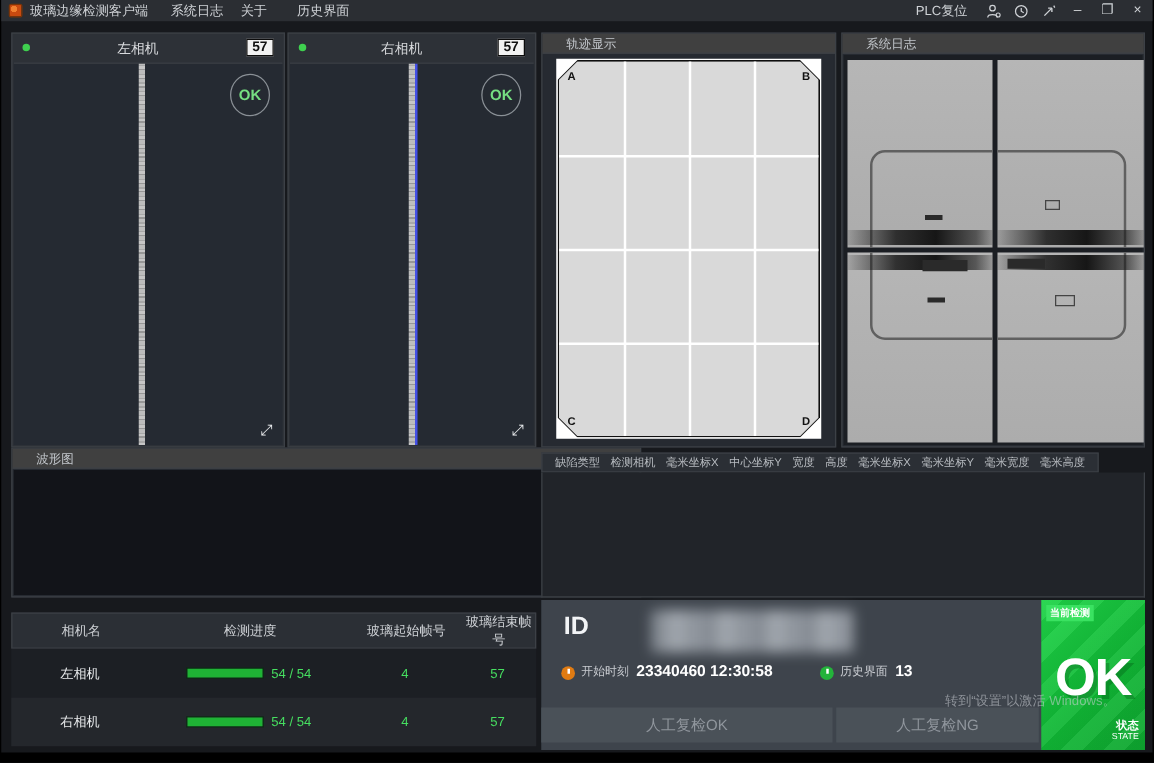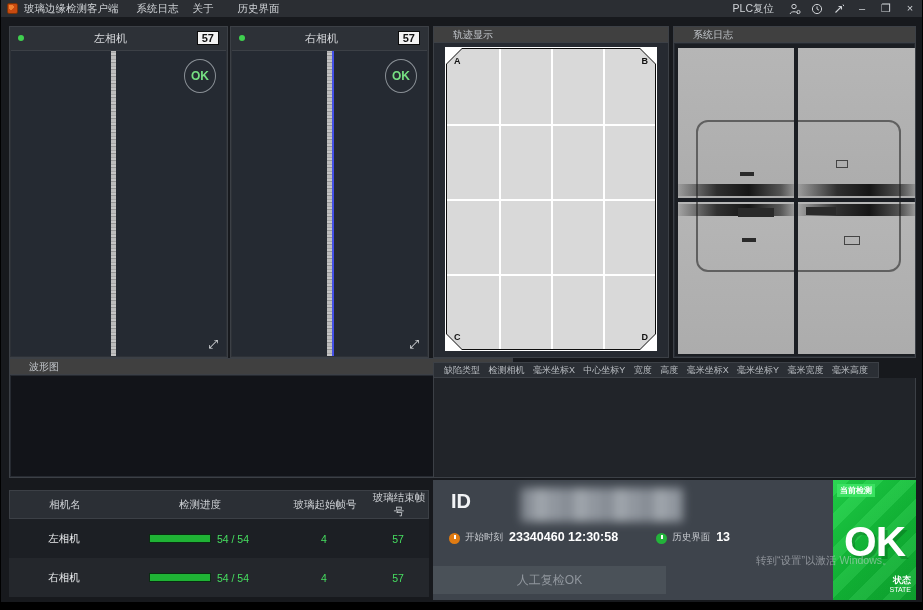--- a/index.html
+++ b/index.html
@@ -270,20 +270,21 @@
     <span class="id-blur"></span>
     <div class="time-row">
       <span class="clock orange"></span>
       <span>开始时刻</span>
       <span class="time-val">23340460 12:30:58</span>
       <span class="clock green" style="margin-left:38px;"></span>
       <span>历史界面</span>
       <span class="time-val">13</span>
     </div>
     <div class="review-btn" style="left:0; width:233px;">人工复检OK</div>
+    <div class="review-btn" style="left:236px; width:162px;">人工复检NG</div>
     <div class="badge">
       <span class="badge-top">当前检测</span>
       <div class="badge-main">OK</div>
       <div class="badge-stat">
         <div>状态</div>
         <div class="en">STATE</div>
       </div>
     </div>
   </div>
 

